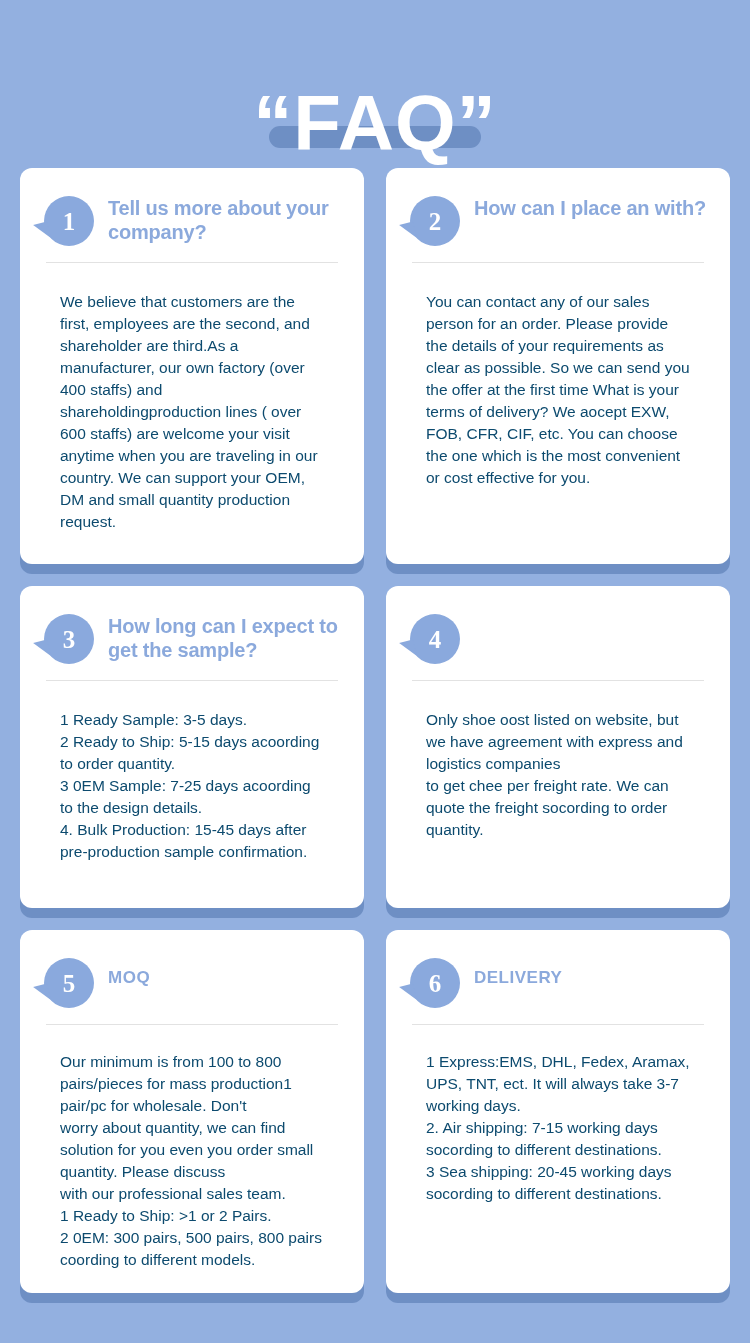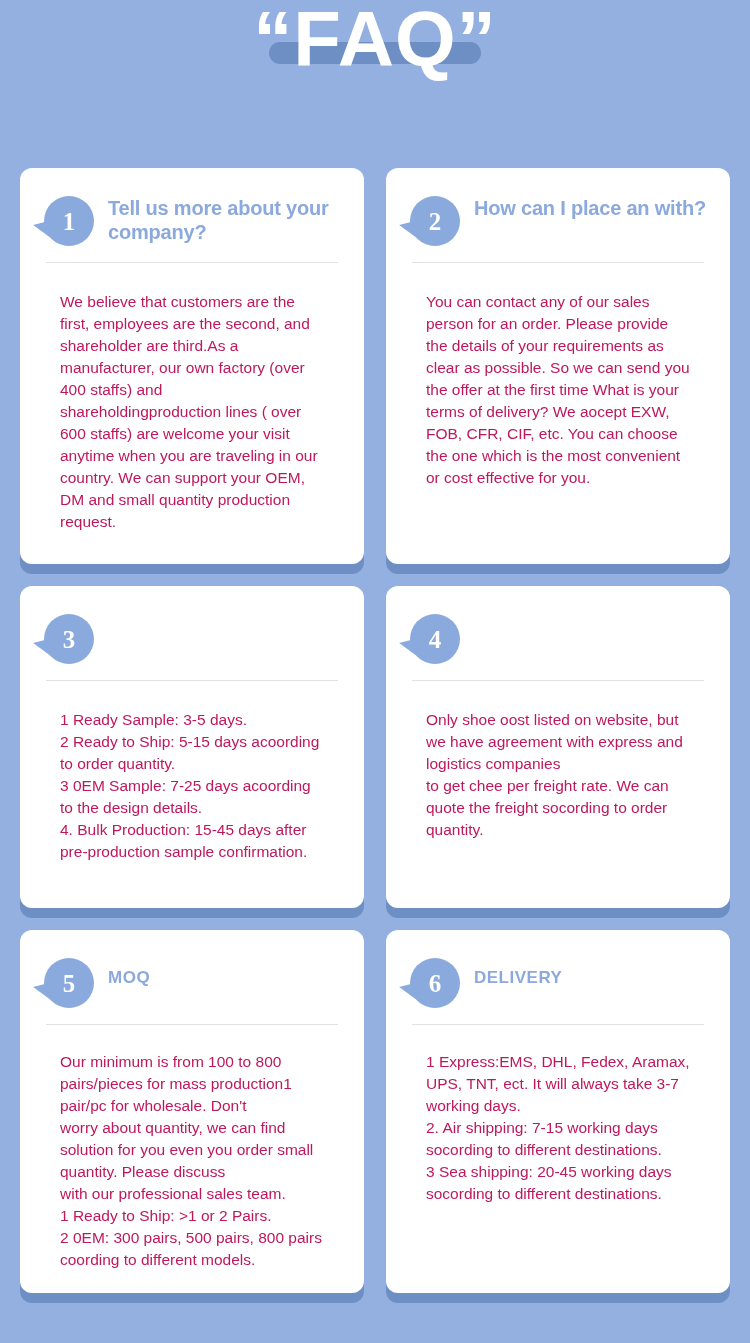--- a/index.html
+++ b/index.html
@@ -15,21 +15,21 @@
     overflow: hidden;
     position: relative;
   }
 
   
   .title-block {
     width: 750px;
     height: 168px;
     position: relative;
     display: flex;
-    align-items: flex-start;
+    align-items: flex-end;
     justify-content: center;
   }
   .title-inner {
     position: relative;
     display: inline-block;
     padding-bottom: 6px;
   }
   .title-underbar {
     position: absolute;
     left: 50%;
@@ -130,21 +130,21 @@
   }
   .card-title.single { padding-top: 12px; font-size: 17px; letter-spacing: 0.5px; }
 
   .divider {
     height: 1px;
     background: #e2e2e2;
     margin: 12px 2px 0 2px;
   }
 
   .card-body {
-    color: #be185d;
+    color: #0c4a6e;
     font-size: 15.5px;
     line-height: 1.42;
     padding: 28px 16px 0 16px;
     white-space: pre-line;
   }
   .card-body.tight { padding-top: 26px; }
 </style>
 </head>
 <body>
 
@@ -177,20 +177,21 @@
     </div>
     <div class="divider"></div>
     <div class="card-body">You can contact any of our sales person for an order. Please provide the details of your requirements as clear as possible. So we can send you the offer at the first time What is your terms of delivery? We aocept EXW, FOB, CFR, CIF, etc. You can choose the one which is the most convenient or cost effective for you.</div>
   </div>
 
   <div class="card r2">
     <div class="card-head">
       <div class="badge">
         <span class="badge-num">3</span>
       </div>
+      <div class="card-title">How long can I expect to get the sample?</div>
     </div>
     <div class="divider"></div>
     <div class="card-body">1 Ready Sample: 3-5 days.
 2 Ready to Ship: 5-15 days acoording to order quantity.
 3 0EM Sample: 7-25 days acoording to the design details.
 4. Bulk Production: 15-45 days after pre-production sample confirmation.</div>
   </div>
 
   <div class="card r2">
     <div class="card-head">

